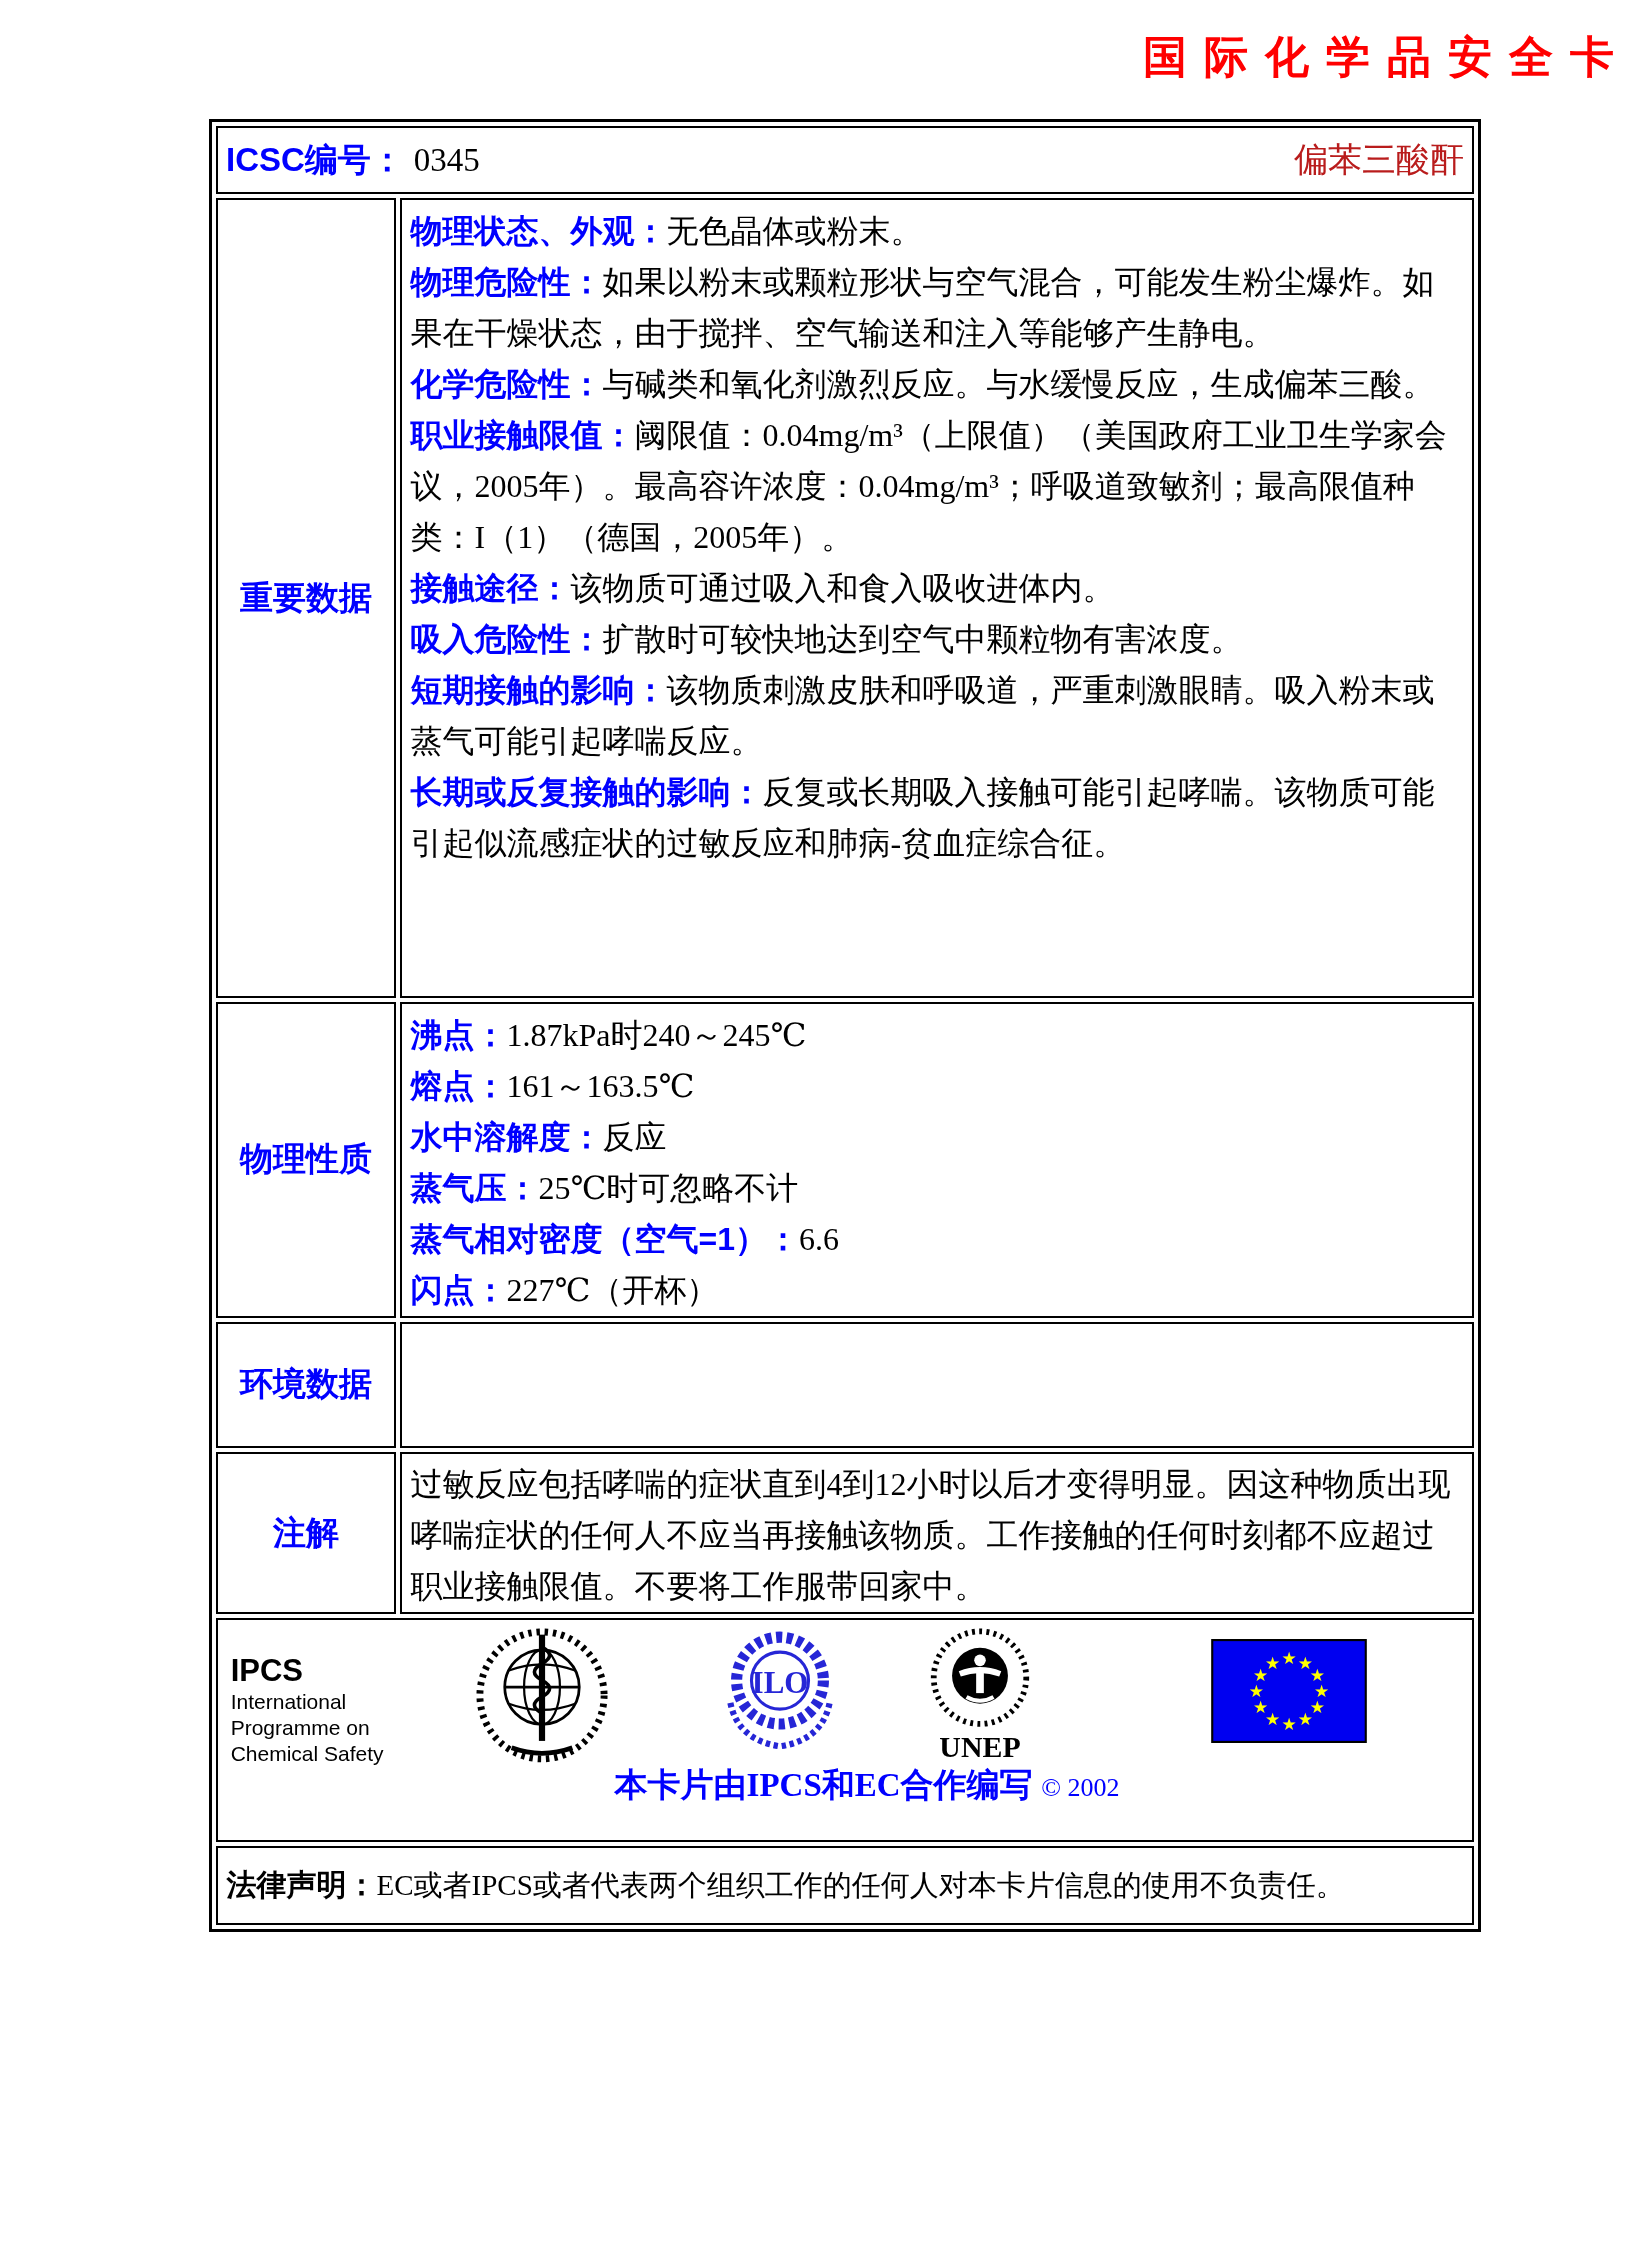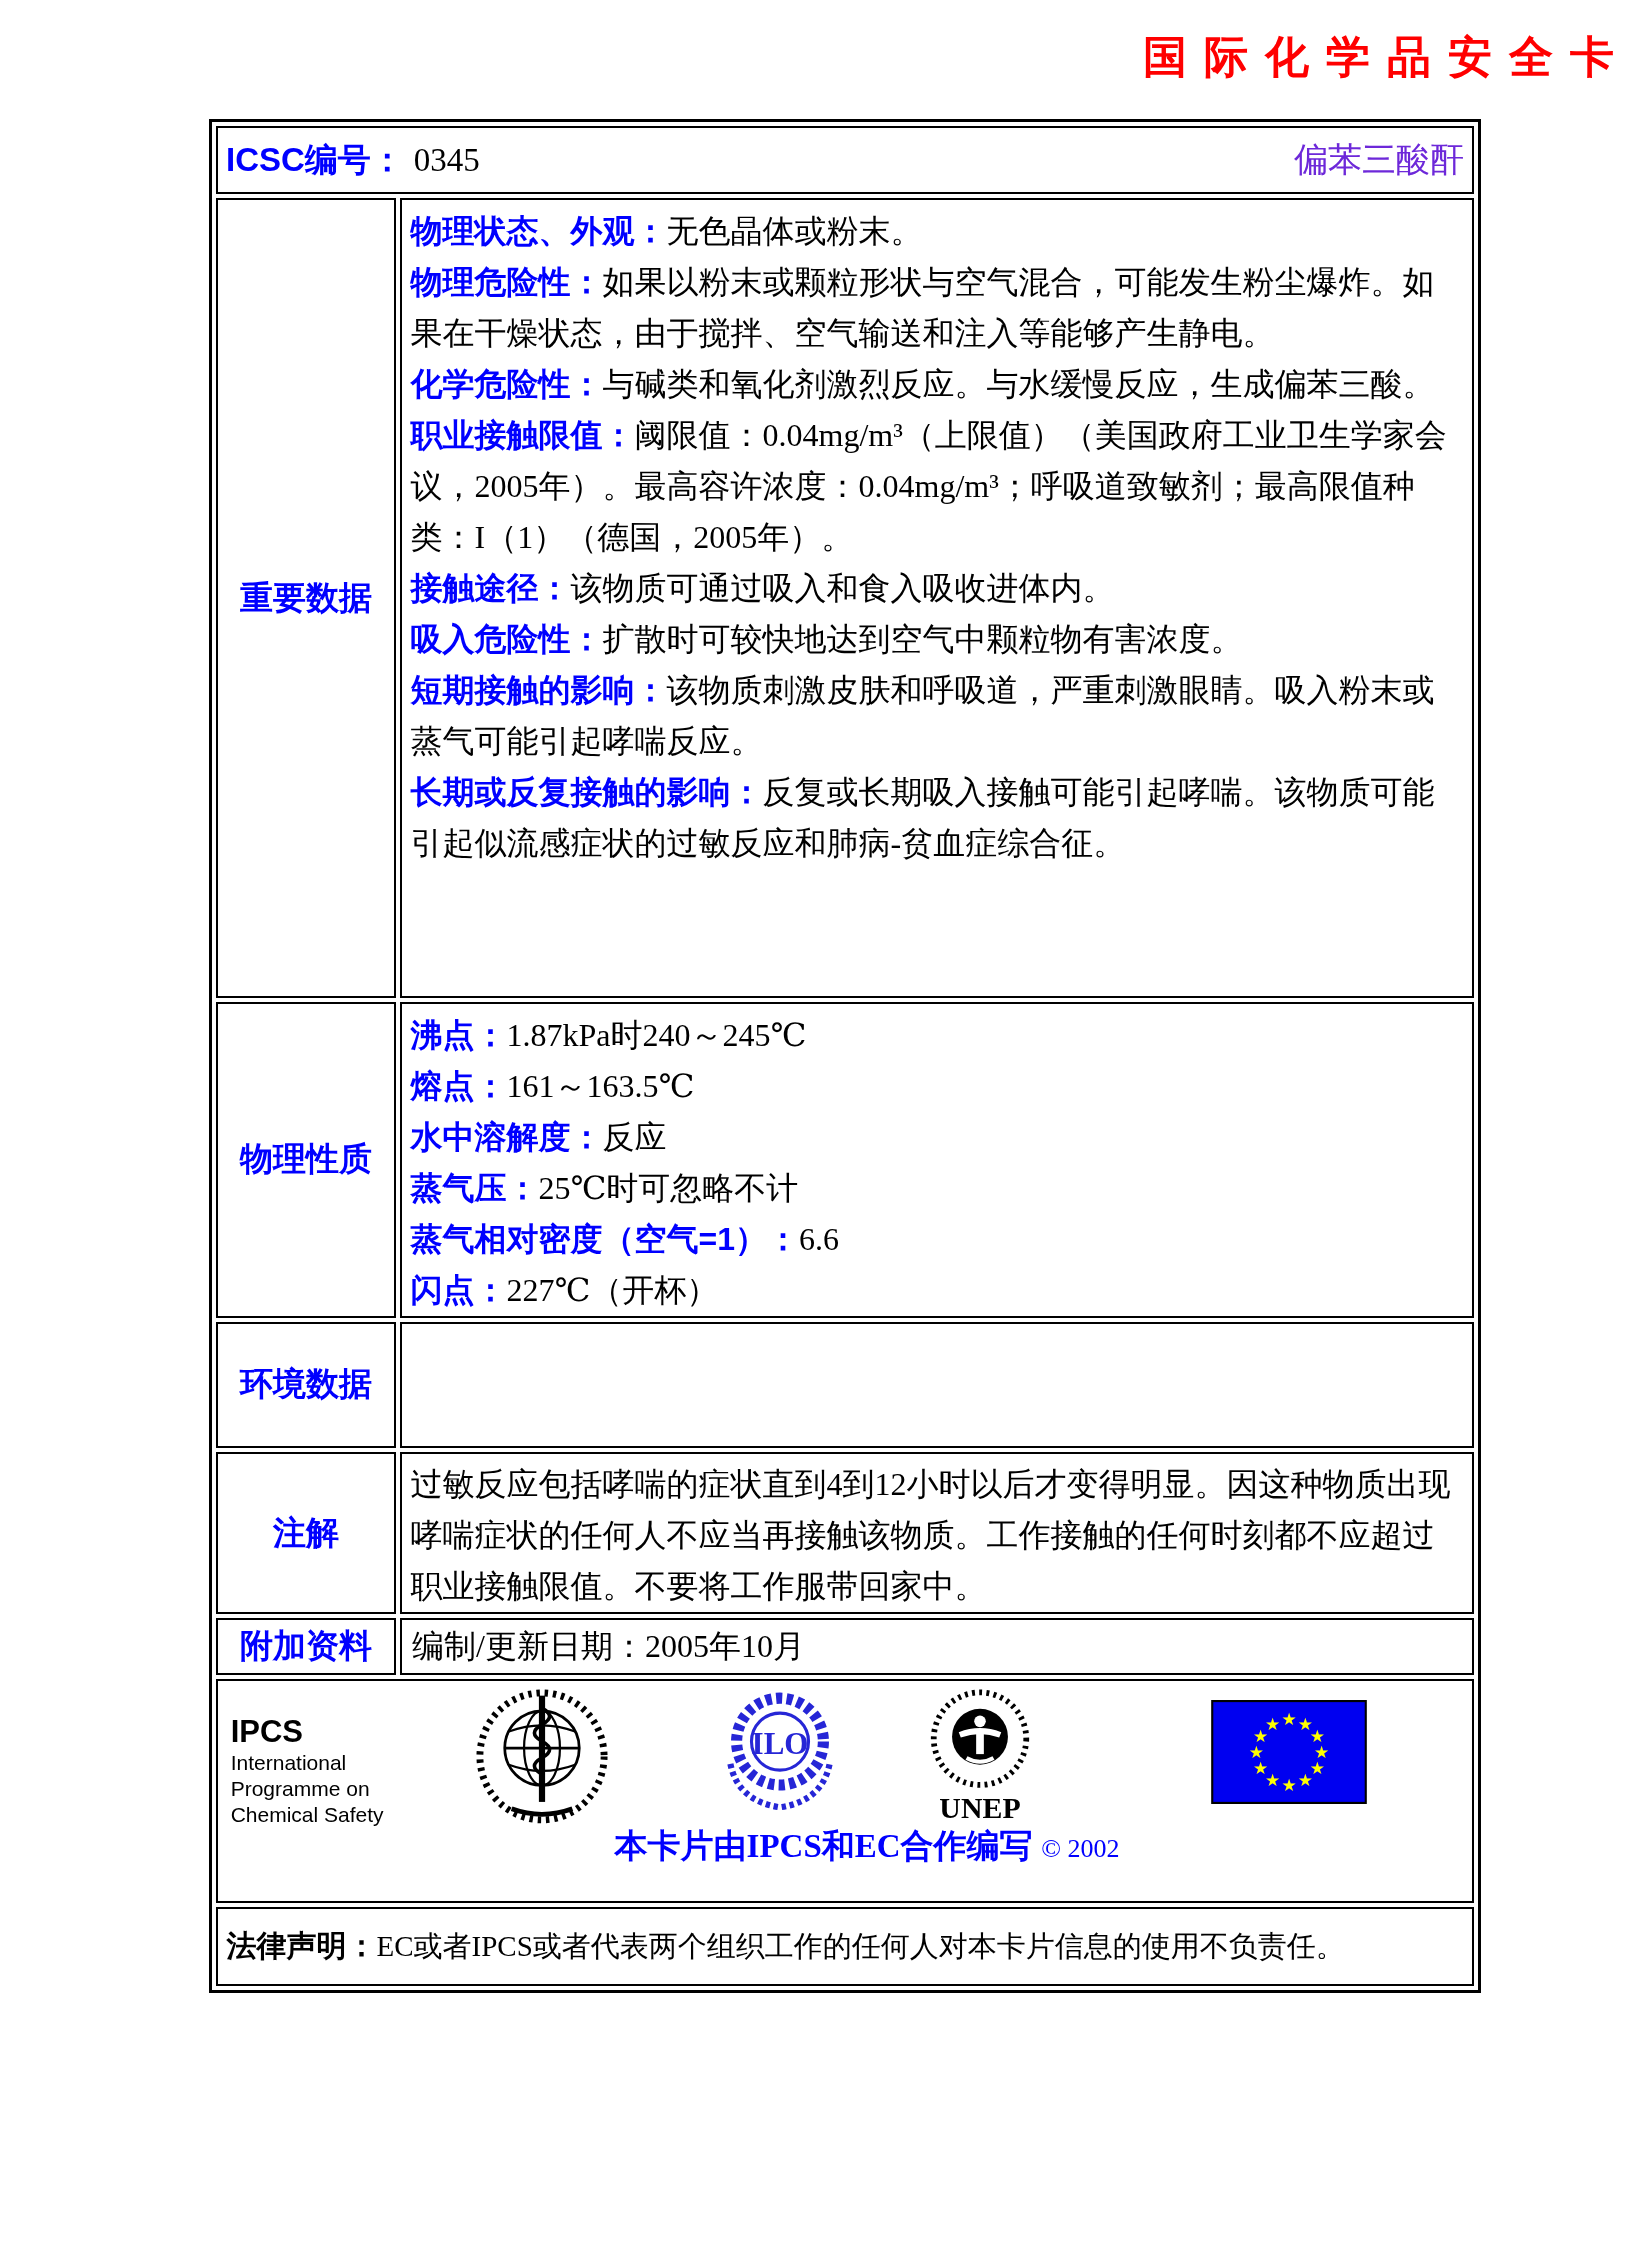--- a/index.html
+++ b/index.html
@@ -13,21 +13,21 @@
         border:3.5px solid #000;border-collapse:separate;border-spacing:4.2px;background:#fff;}
   td{border:2.1px solid #000;vertical-align:top;background:#fff;}
   td.sec{width:174px;text-align:center;vertical-align:middle;
         font-family:"Liberation Sans","DejaVu Sans",sans-serif;font-weight:bold;
         font-size:33px;color:#0000FF;}
   td.hdr{height:62px;vertical-align:middle;text-align:center;}
   .hdr-flex{display:flex;justify-content:space-between;align-items:center;padding:0 7px;}
   .hdr-label{font-family:"Liberation Sans","DejaVu Sans",sans-serif;font-weight:bold;
         font-size:33px;color:#0000FF;}
   .hdr-num{font-size:33px;color:#000;padding-left:10px;}
-  .hdr-name{font-size:34px;color:#6d28d9;}
+  .hdr-name{font-size:34px;color:#b91c1c;}
   td.content{padding:5.7px 10px 0 8.5px;font-size:32px;line-height:51px;}
   .h-important{height:794px;}
   .h-physical{height:307px;}
   .h-environment{height:120px;}
   .h-notes{height:151px;}
   .h-additional{height:51px;}
   .h-logos{height:186px;}
   .h-legal{height:75px;}
   .para{margin:0;}
   .lbl{font-family:"Liberation Sans","DejaVu Sans",sans-serif;font-weight:bold;color:#0000FF;text-align:right;}
@@ -108,24 +108,20 @@
       <td class="content"></td>
     </tr>
 
     <tr>
       <td class="sec h-notes">注解</td>
       <td class="content">
         <div class="para val">过敏反应包括哮喘的症状直到4到12小时以后才变得明显。因这种物质出现哮喘症状的任何人不应当再接触该物质。工作接触的任何时刻都不应超过职业接触限值。不要将工作服带回家中。</div>
       </td>
     </tr>
 
-    <tr>
-      <td class="sec h-additional">附加资料</td>
-      <td class="addl">编制/更新日期：2005年10月</td>
-    </tr>
 
     <tr>
       <td class="logos-cell h-logos" colspan="2">
 
         <div class="ipcs-block">
           <div class="ipcs-title">IPCS</div>
           <div class="ipcs-line">International</div>
           <div class="ipcs-line">Programme on</div>
           <div class="ipcs-line">Chemical Safety</div>
         </div>

